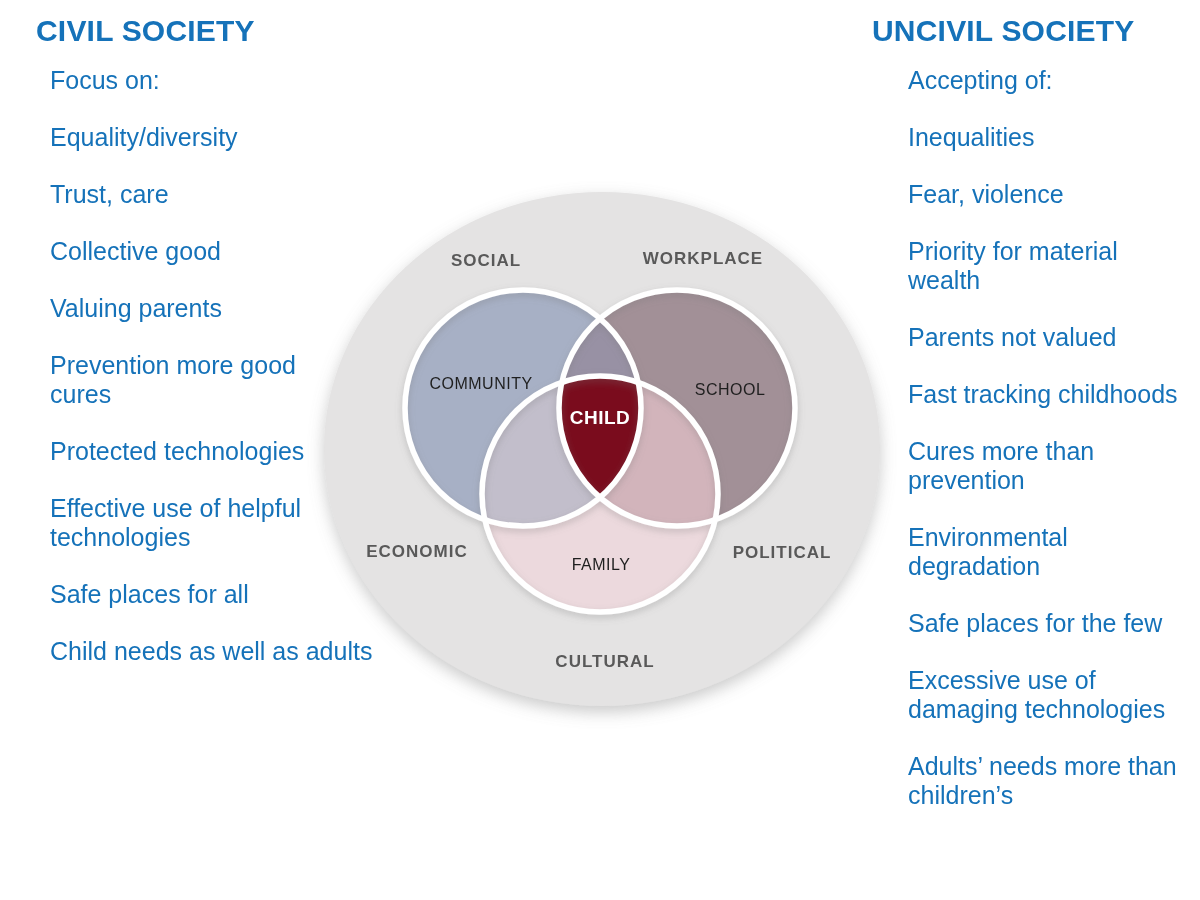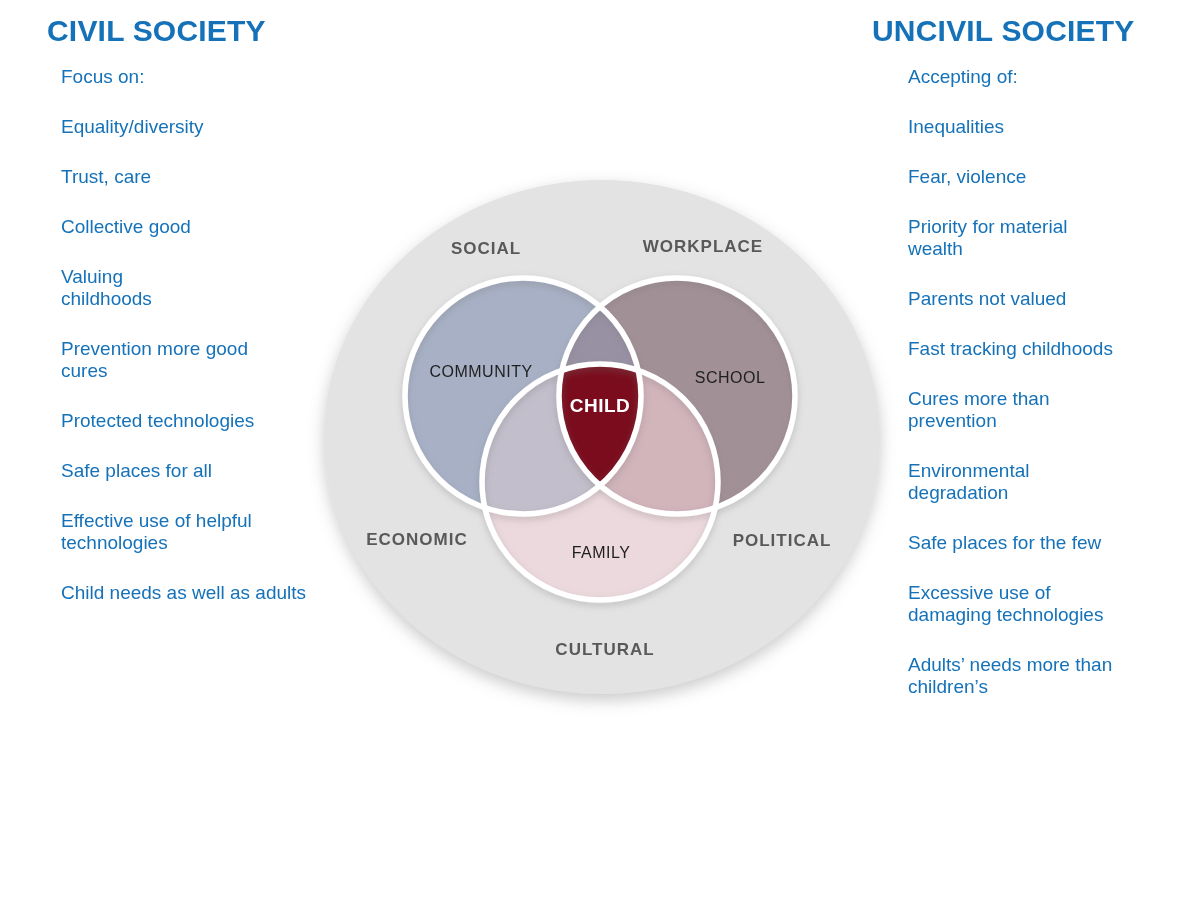--- a/index.html
+++ b/index.html
@@ -10,31 +10,31 @@
     position: relative; overflow: hidden;
   }
   .slide { position: absolute; inset: 0; }
 
   .panel { position: absolute; top: 14px; color: var(--accent_blue, #1572b9); }
   .panel h1 {
     margin: 0 0 18px 0;
     font-size: 30px; font-weight: 700; letter-spacing: 0.2px;
     color: var(--accent_blue, #1572b9);
   }
-  .panel-left  { left: 36px;  width: 340px; margin-left: 11px; }
+  .panel-left  { left: 36px;  width: 340px; }
   .panel-right { left: 872px; width: 330px; }
   .panel-left  .items { margin-left: 14px; }
   .panel-right .items { margin-left: 36px; }
   .item {
-    font-size: 19px; line-height: 1.16;
+    font-size: 25px; line-height: 1.16;
     margin: 0 0 28px 0;
     white-space: pre-line;
   }
 
-  .diagram { position: absolute; left: 324px; top: 180px; width: 556px; height: 514px; text-decoration: underline; }
+  .diagram { position: absolute; left: 324px; top: 192px; width: 556px; height: 514px; text-decoration: underline; }
   .diagram svg { overflow: visible; display: block; }
 
   svg text { font-family: "Liberation Sans", sans-serif; text-anchor: middle; }
   .sector-label { font-size: 17px; font-weight: 700; letter-spacing: 1px; fill: var(--sector_label, #595959); }
   .circle-label { font-size: 16px; letter-spacing: 0.5px; fill: var(--circle_label, #1f1f1f); }
   .child-label  { font-size: 19px; font-weight: 700; letter-spacing: 0.5px; fill: var(--child_label, #ffffff); }
 
   .fill-outer            { fill: var(--outer, #e4e3e3); }
   .fill-community        { fill: var(--community, #a7b0c5); }
   .fill-school           { fill: var(--school, #a29097); }
@@ -50,28 +50,27 @@
 
 <div class="slide">
 
   <section class="panel panel-left">
     <h1>CIVIL SOCIETY</h1>
     <div class="items">
       <div class="item">Focus on:</div>
       <div class="item">Equality/diversity</div>
       <div class="item">Trust, care</div>
       <div class="item">Collective good</div>
-      <div class="item">Valuing
-childhoods</div>
+      <div class="item">Valuing parents</div>
       <div class="item">Prevention more good
 cures</div>
       <div class="item">Protected technologies</div>
-      <div class="item">Safe places for all</div>
       <div class="item">Effective use of helpful
 technologies</div>
+      <div class="item">Safe places for all</div>
       <div class="item">Child needs as well as adults</div>
     </div>
   </section>
 
   <div class="diagram">
     <svg width="556" height="514" viewBox="0 0 556 514">
       <defs>
         <clipPath id="clipCommunity">
             <circle cx="199" cy="216" r="118"></circle>
           </clipPath>

